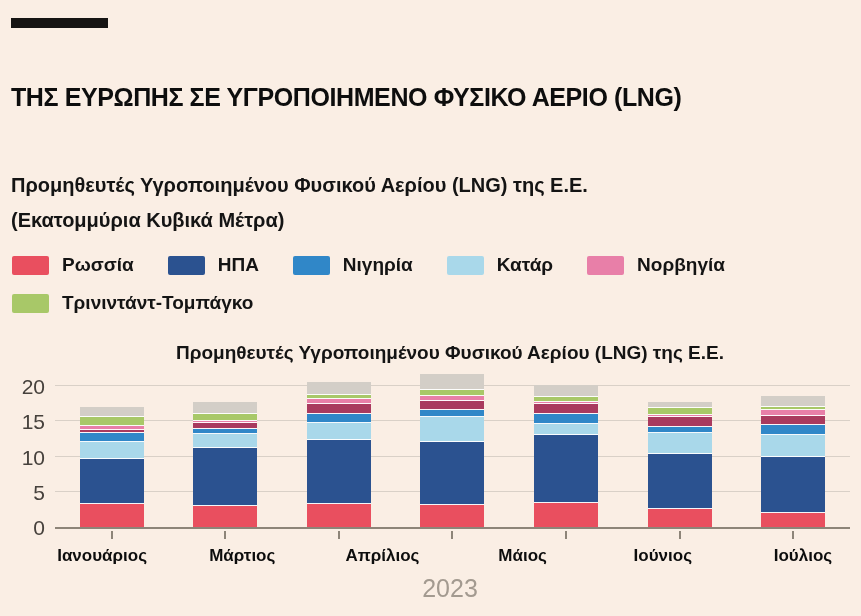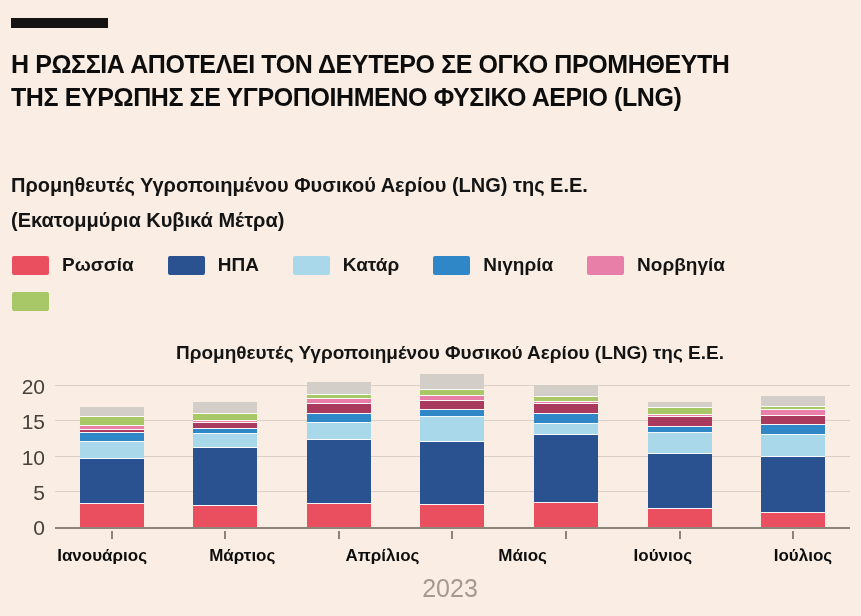--- a/index.html
+++ b/index.html
@@ -85,55 +85,56 @@
   }
 </style>
 </head>
 <body>
 
 <div class="page">
 
   <div class="brand-bar"></div>
 
   <h1 class="main-title">
-    <span>Η ΡΩΣΣΙΑ ΑΠΟΤΕΛΕΙ ΤΟΝ ΔΕΥΤΕΡΟ ΣΕ ΟΓΚΟ ΠΡΟΜΗΘΕΥΤΗ</span><br>
+    <br>
     <span>ΤΗΣ ΕΥΡΩΠΗΣ ΣΕ ΥΓΡΟΠΟΙΗΜΕΝΟ ΦΥΣΙΚΟ ΑΕΡΙΟ (LNG)</span>
   </h1>
 
   <div class="subtitle">
     <span>Προμηθευτές Υγροποιημένου Φυσικού Αερίου (LNG) της Ε.Ε.</span><br>
     <span>(Εκατομμύρια Κυβικά Μέτρα)</span>
   </div>
 
   <div class="legend" id="legend">
       <div class="legend-row">
         <div class="legend-item">
           <span class="legend-swatch" style="background: rgb(233, 79, 95);"></span>
           <span class="legend-label">Ρωσσία</span>
         </div>
         <div class="legend-item">
           <span class="legend-swatch" style="background: rgb(43, 82, 144);"></span>
           <span class="legend-label">ΗΠΑ</span>
         </div>
         <div class="legend-item">
+          <span class="legend-swatch" style="background: rgb(48, 135, 200);"></span>
+          <span class="legend-label">Νιγηρία</span>
+        </div>
+        <div class="legend-item">
           <span class="legend-swatch" style="background: rgb(169, 216, 234);"></span>
           <span class="legend-label">Κατάρ</span>
         </div>
         <div class="legend-item">
-          <span class="legend-swatch" style="background: rgb(48, 135, 200);"></span>
-          <span class="legend-label">Νιγηρία</span>
-        </div>
-        <div class="legend-item">
           <span class="legend-swatch" style="background: rgb(232, 127, 168);"></span>
           <span class="legend-label">Νορβηγία</span>
         </div>
       </div>
       <div class="legend-row">
         <div class="legend-item">
           <span class="legend-swatch" style="background: rgb(168, 200, 104);"></span>
+          <span class="legend-label">Τρινιντάντ-Τομπάγκο</span>
         </div>
       </div>
     </div>
 
   <div class="chart-title">Προμηθευτές Υγροποιημένου Φυσικού Αερίου (LNG) της Ε.Ε.</div>
 
   <div class="plot" id="plot">
     <div class="bars" id="bars">
         <div class="bar-col">
           <div class="bar-seg" style="background: rgb(211, 206, 199); height: 10.575px;"></div>

